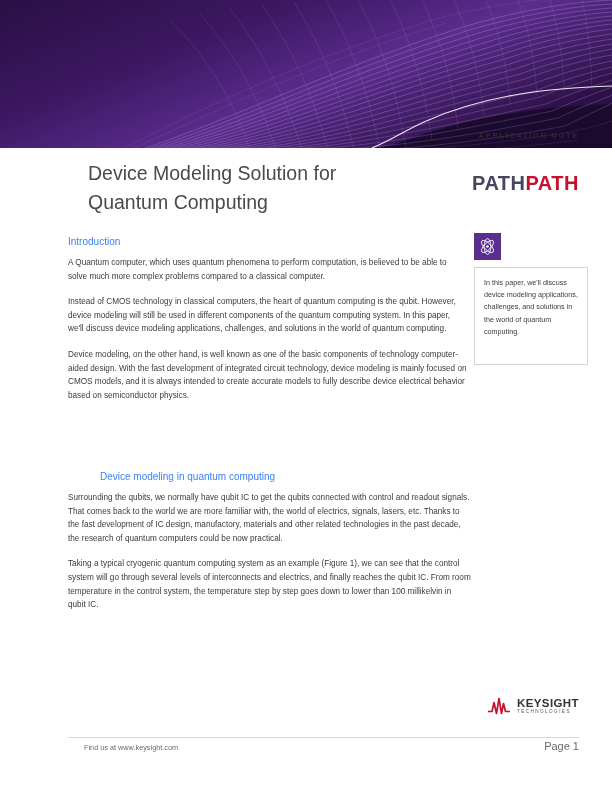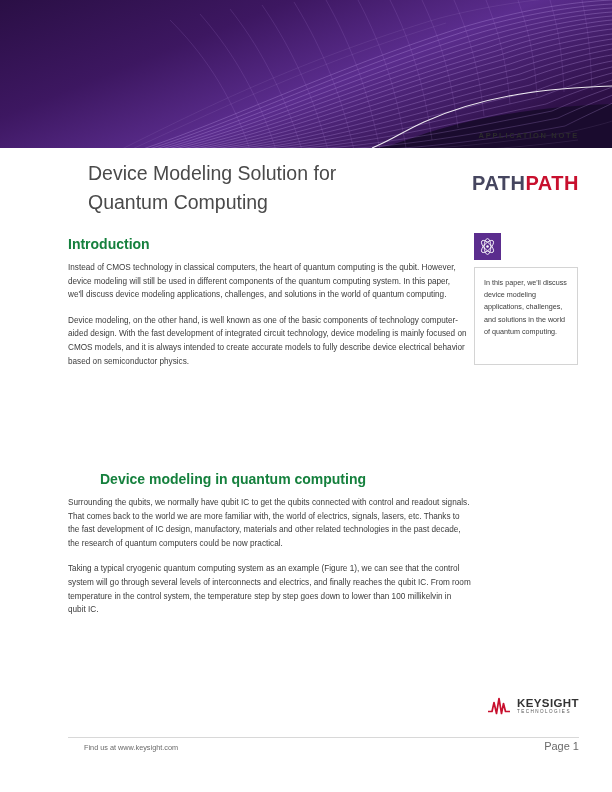--- a/index.html
+++ b/index.html
@@ -67,23 +67,23 @@
   .pathwave .pw-wave { color: #c8102e; }
 
   
   .content {
     position: absolute;
     top: 236px;
     left: 68px;
     width: 400px;
   }
   h2.section {
-    color: #15803d;
-    font-size: 14px;
-    font-weight: bold;
+    color: #3b82f6;
+    font-size: 10px;
+    font-weight: normal;
     margin-bottom: 9px;
   }
   h2.section.second { margin-top: 0; margin-left: 32px; }
   p.para {
     font-size: 8.2px;
     line-height: 13.6px;
     color: #3b3b3b;
     margin-bottom: 12px;
     text-align: left;
   }
@@ -93,21 +93,21 @@
     top: 471px;
     left: 68px;
     width: 403px;
   }
 
   
   .callout {
     position: absolute;
     top: 267px;
     left: 474px;
-    width: 104px;
+    width: 114px;
     min-height: 98px;
     border: 1px solid #d4d4d4;
     padding: 9px 8px 9px 9px;
     font-size: 7.2px;
     line-height: 12.2px;
     color: #3b3b3b;
     background: #fff;
   }
   .callout-icon {
     position: absolute;
@@ -260,20 +260,21 @@
     <span>Device Modeling Solution for</span><br>
     <span>Quantum Computing</span>
   </h1>
 
   <div class="pathwave">
     <span class="pw-path">PATH</span><span class="pw-wave">PATH</span>
   </div>
 
   <div class="content">
     <h2 class="section">Introduction</h2>
+    <p class="para">A Quantum computer, which uses quantum phenomena to perform computation, is believed to be able to solve much more complex problems compared to a classical computer.</p>
     <p class="para">Instead of CMOS technology in classical computers, the heart of quantum computing is the qubit. However, device modeling will still be used in different components of the quantum computing system. In this paper, we'll discuss device modeling applications, challenges, and solutions in the world of quantum computing.</p>
     <p class="para">Device modeling, on the other hand, is well known as one of the basic components of technology computer-aided design. With the fast development of integrated circuit technology, device modeling is mainly focused on CMOS models, and it is always intended to create accurate models to fully describe device electrical behavior based on semiconductor physics.</p>
   </div>
 
   <div class="block2">
     <h2 class="section second">Device modeling in quantum computing</h2>
     <p class="para">Surrounding the qubits, we normally have qubit IC to get the qubits connected with control and readout signals. That comes back to the world we are more familiar with, the world of electrics, signals, lasers, etc. Thanks to the fast development of IC design, manufactory, materials and other related technologies in the past decade, the research of quantum computers could be now practical.</p>
     <p class="para">Taking a typical cryogenic quantum computing system as an example (Figure 1), we can see that the control system will go through several levels of interconnects and electrics, and finally reaches the qubit IC. From room temperature in the control system, the temperature step by step goes down to lower than 100 millikelvin in qubit IC.</p>
   </div>
 

